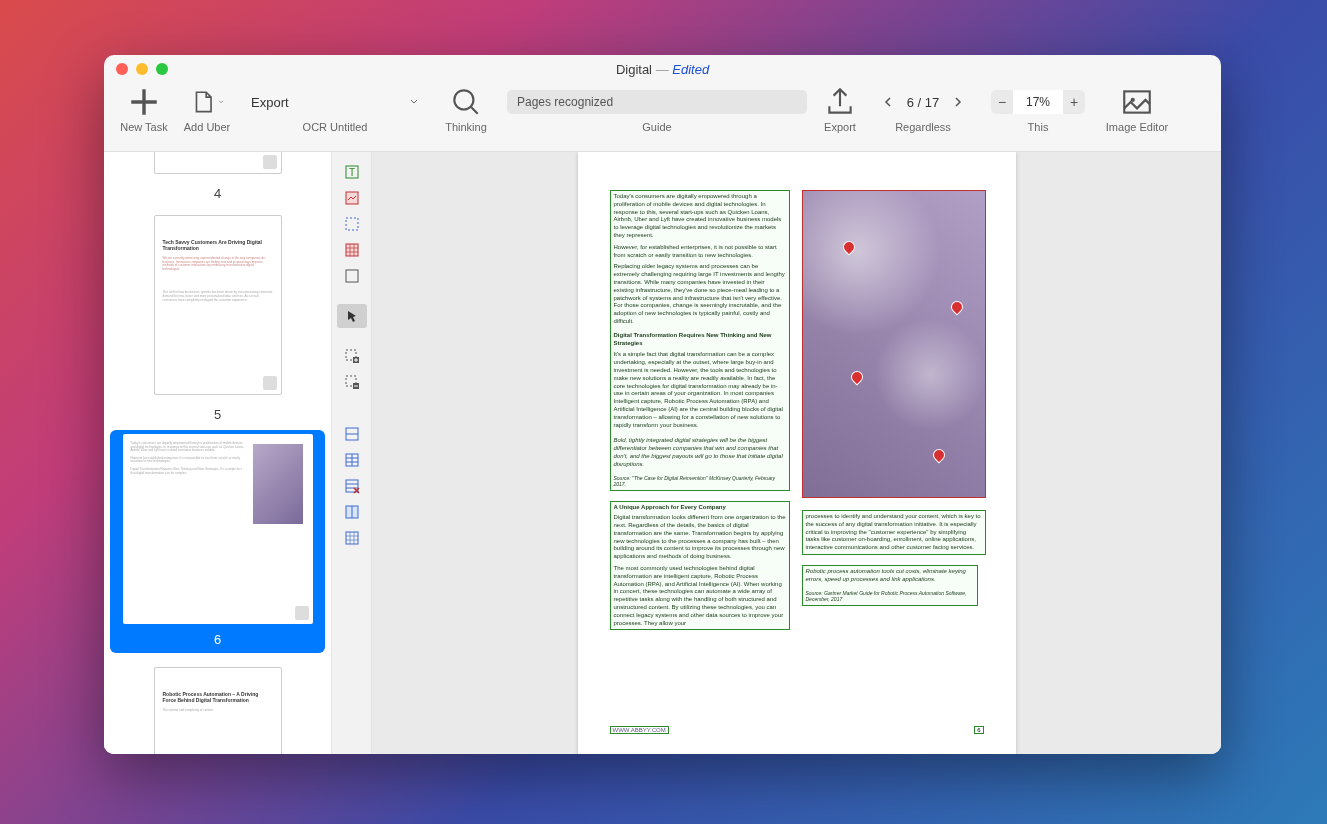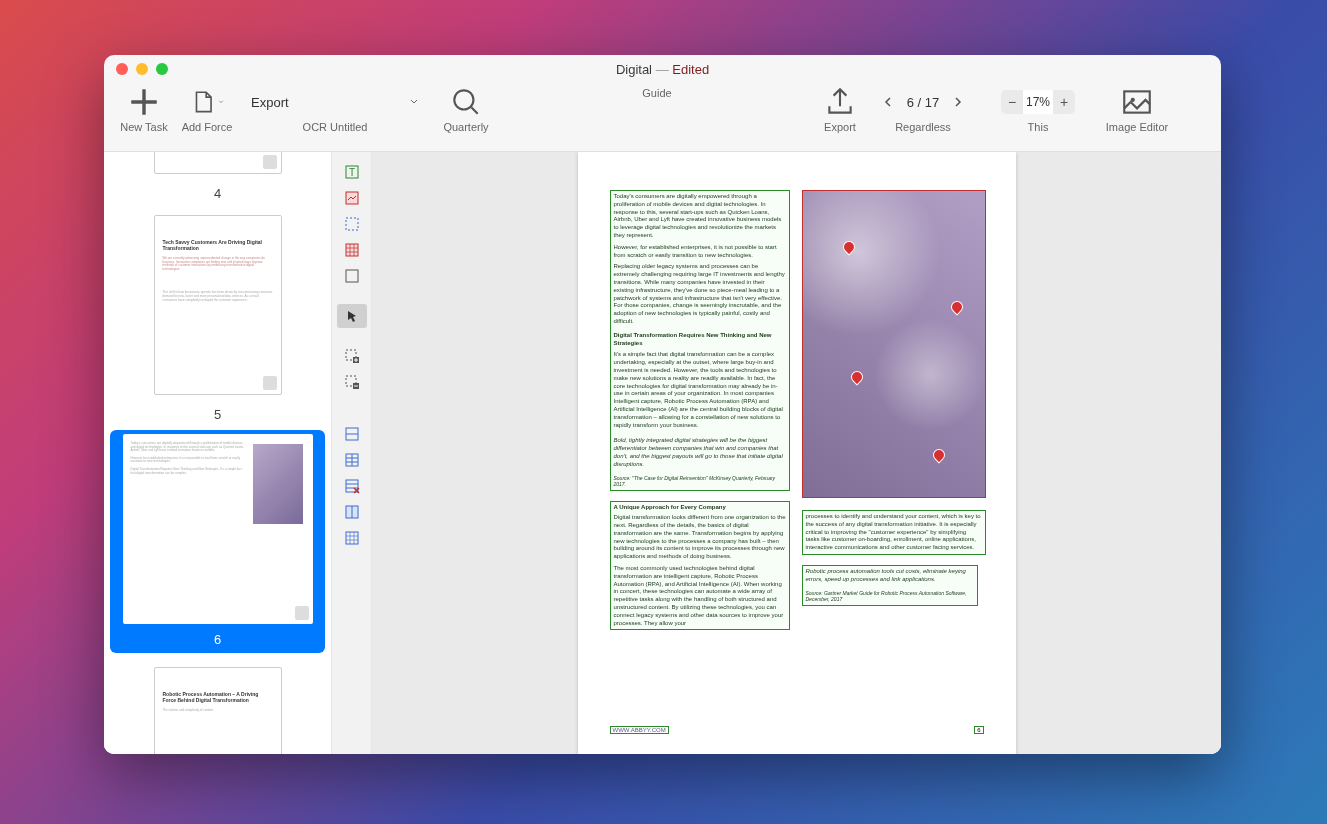--- a/index.html
+++ b/index.html
@@ -11,34 +11,34 @@
 .window {
   position: absolute; left: 104px; top: 55px; width: 1117px; height: 699px;
   background: #f6f6f6; border-radius: 10px; box-shadow: 0 20px 60px rgba(0,0,0,0.4);
   display: flex; flex-direction: column; overflow: hidden;
 }
 .titlebar { height: 28px; display: flex; align-items: center; padding: 0 12px; position: relative; }
 .traffic { display: flex; gap: 8px; }
 .tl { width: 12px; height: 12px; border-radius: 50%; }
 .tl.r { background: #ff5f57; } .tl.y { background: #febc2e; } .tl.g { background: #28c840; }
 .title { position:absolute; left:0; right:0; text-align:center; font-size:13px; color:#3a3a3a; font-weight:500; }
-.title .dash { color:#9a9a9a; } .title .edited { color:#7f1d1d; }
+.title .dash { color:#9a9a9a; } .title .edited { color:#1d4ed8;font-style:italic; }
 .toolbar { height: 68px; display:flex; align-items:flex-start; padding: 4px 10px 0; gap: 0; }
 .tgroup { display:flex; flex-direction:column; align-items:center; gap:4px; }
 .tbtns { display:flex; align-items:center; height:30px; gap:6px; }
 .tlabel { font-size:11px; color:#666; }
 .ibtn { width:34px; height:28px; border-radius:5px; display:flex; align-items:center; justify-content:center; cursor:pointer; color:#555; }
 .lang-select { width:180px; height:24px; border:none; background:transparent; font-size:13px; color:#333; padding:0 6px; border-radius:5px; display:flex; align-items:center; justify-content:space-between; }
 .status-box { width:300px; height:24px; background:#e5e5e5; border-radius:5px; display:flex; align-items:center; padding:0 10px; font-size:12px; color:#555; }
 .nav-btns { display:flex; align-items:center; gap:2px; }
 .nav-chev { width:22px; height:26px; display:flex; align-items:center; justify-content:center; cursor:pointer; color:#555; }
 .nav-pages { font-size:13px; color:#333; padding:0 6px; }
 .zoom-ctrl { display:flex; align-items:center; background:#eaeaea; border-radius:5px; height:24px; }
 .zoom-btn { width:22px; height:24px; display:flex; align-items:center; justify-content:center; cursor:pointer; color:#555; font-size:14px; }
-.zoom-val { width:30px; text-align:center; font-size:12px; color:#333; background:#fff; height:24px; line-height:24px; }
+.zoom-val { width:50px; text-align:center; font-size:12px; color:#333; background:#fff; height:24px; line-height:24px; }
 
 .body { flex:1; display:flex; background:#fff; border-top:1px solid #e0e0e0; overflow:hidden; }
 .thumbs { width: 228px; background:#fff; border-right:1px solid #e5e5e5; overflow-y:auto; padding:6px 0; }
 .thumb { display:flex; flex-direction:column; align-items:center; margin-bottom:8px; }
 .thumb-img { width:128px; height:180px; background:#fff; border:1px solid #ccc; border-radius:2px; position:relative; overflow:hidden; padding:10px 8px; font-size:4px; color:#888; }
 .thumb-img .ticon { position:absolute; bottom:4px; right:4px; width:14px; height:14px; background:#ddd; border-radius:2px; }
 .thumb-label { font-size:13px; color:#444; margin-top:6px; }
 .thumb .thumb-wrap { padding:6px; }
 .thumb.selected .thumb-label { color:#fff; background:#007aff; padding:2px 12px; border-radius:0 0 4px 4px; }
 .thumb.selected { background:#007aff; border-radius:6px; padding:4px; margin-left:6px; margin-right:6px; }
@@ -106,21 +106,21 @@
           <div class="ibtn">
             <svg viewBox="0 0 16 16">
               <path d="M4 2h6l3 3v9H4z" stroke="currentColor" fill="none"></path>
               <path d="M10 2v3h3" stroke="currentColor" fill="none"></path>
             </svg>
             <svg viewBox="0 0 10 10" style="width:8px;height:8px;margin-left:2px">
               <path d="M2 3l3 3 3-3" stroke="currentColor" fill="none"></path>
             </svg>
           </div>
         </div>
-      <div class="tlabel">Add Force</div>
+      <div class="tlabel">Add Uber</div>
     </div>
     <div class="tgroup" style="width:190px">
       <div class="tbtns">
           <div class="lang-select">
             <span>Export</span>
             <svg viewBox="0 0 10 10" style="width:10px;height:10px">
               <path d="M2 3l3 3 3-3" stroke="#666" fill="none"></path>
             </svg>
           </div>
         </div>
@@ -128,23 +128,28 @@
     </div>
     <div class="tgroup" style="width:72px">
       <div class="tbtns">
           <div class="ibtn">
             <svg viewBox="0 0 16 16">
               <circle cx="7" cy="7" r="4.5" stroke="currentColor" fill="none"></circle>
               <path d="M10.5 10.5l3 3" stroke="currentColor"></path>
             </svg>
           </div>
         </div>
-      <div class="tlabel">Quarterly</div>
+      <div class="tlabel">Thinking</div>
     </div>
     <div class="tgroup" style="width:310px">
+      <div class="tbtns">
+          <div class="status-box">
+            <span>Pages recognized</span>
+          </div>
+        </div>
       <div class="tlabel">Guide</div>
     </div>
     <div class="tgroup" style="width:56px">
       <div class="tbtns">
           <div class="ibtn">
             <svg viewBox="0 0 16 16">
               <path d="M8 2v8M5 5l3-3 3 3M3 10v3h10v-3" stroke="currentColor" fill="none"></path>
             </svg>
           </div>
         </div>

